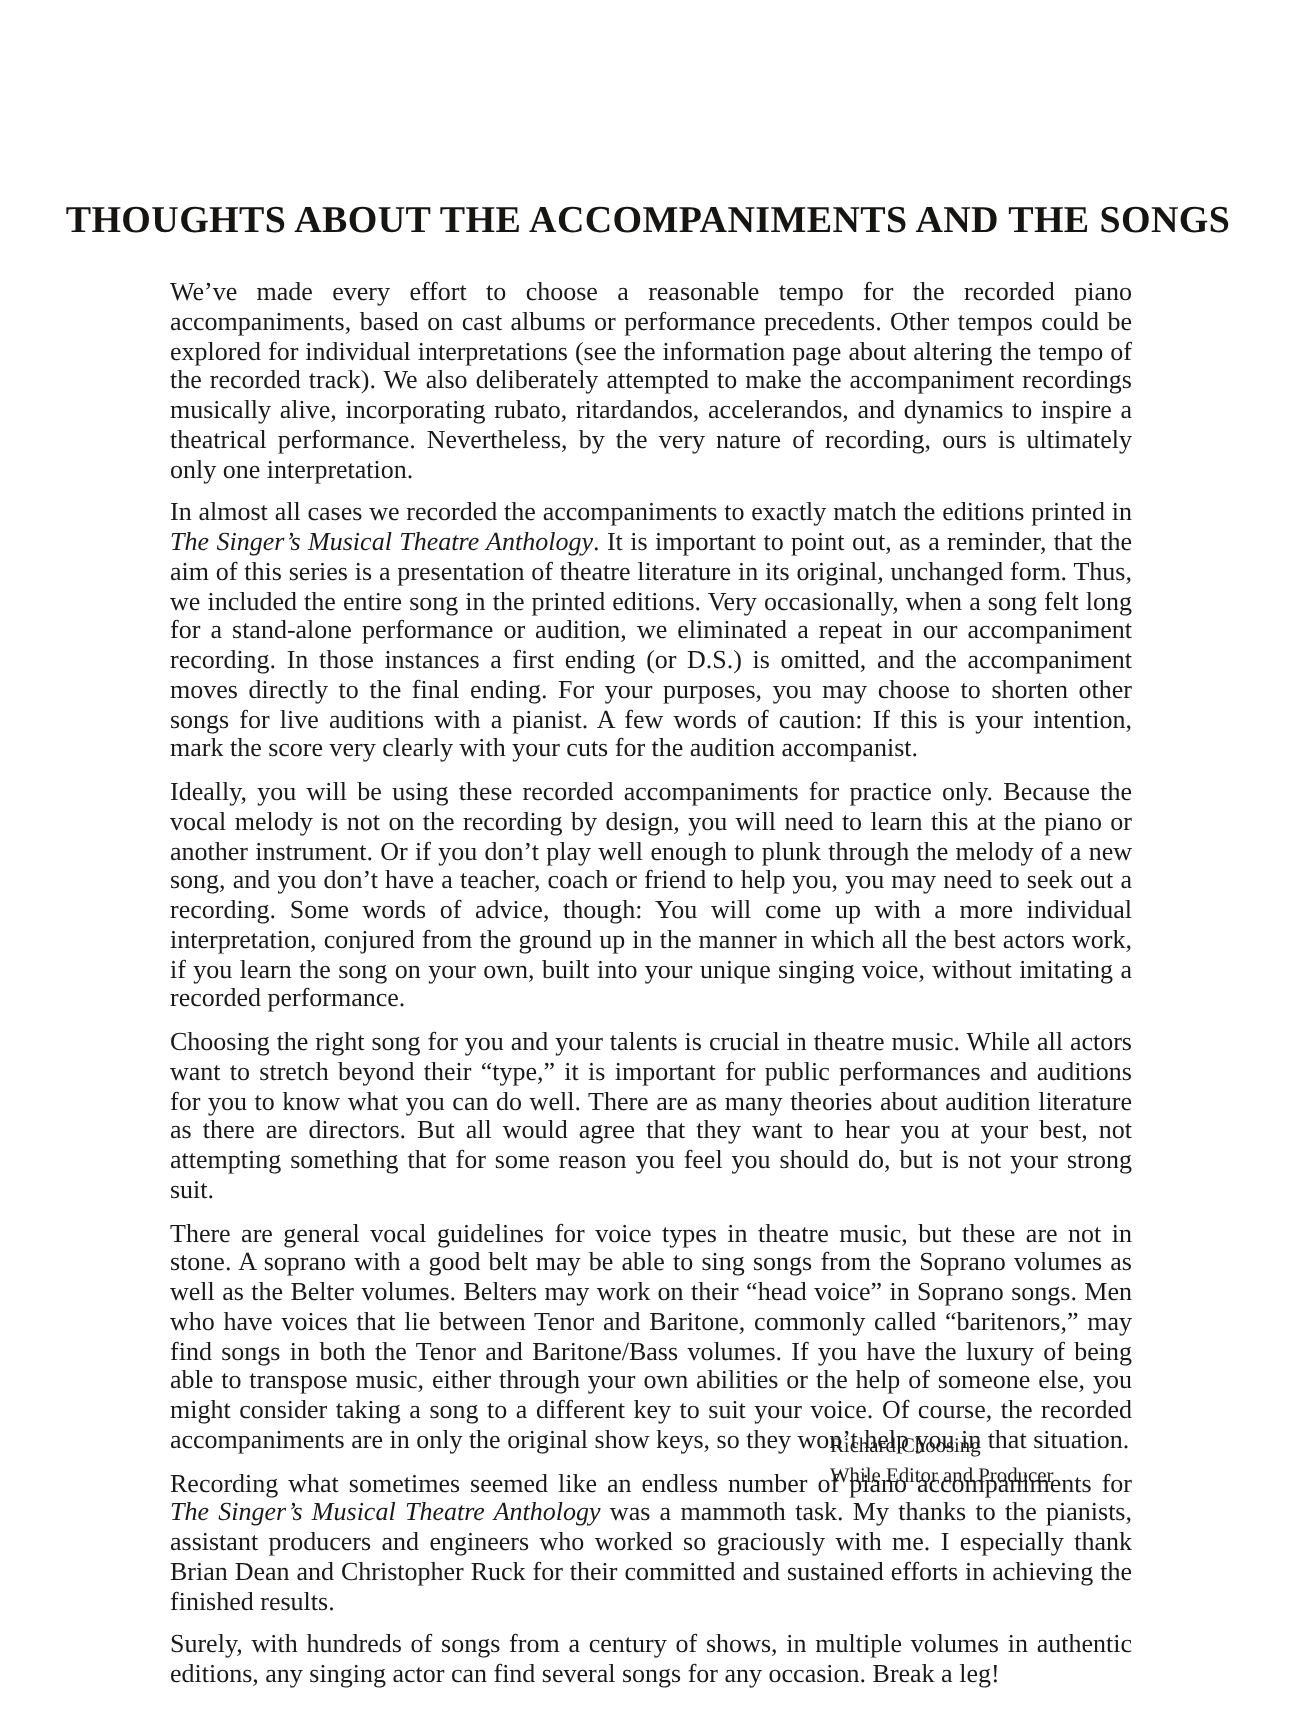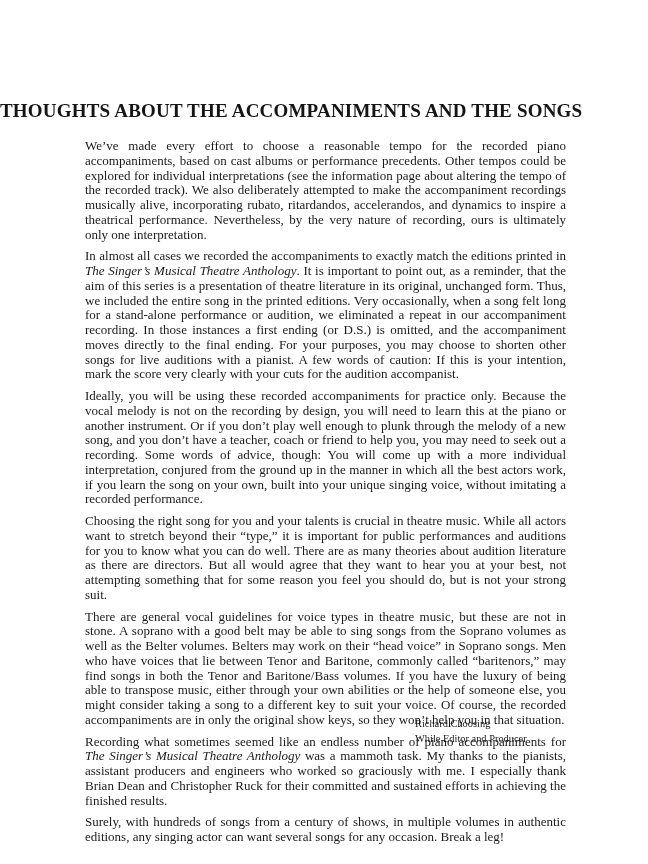--- a/index.html
+++ b/index.html
@@ -11,21 +11,21 @@
     color: #1c1a18;
     font-family: "Liberation Serif", serif;
     overflow: hidden;
   }
   .title {
     position: absolute;
     top: 100px;
     left: 0;
     width: 648px;
     margin: 0;
-    text-align: left;
+    text-align: center;
     font-size: 19px;
     font-weight: 700;
     letter-spacing: 0.2px;
     color: #171512;
   }
   .content {
     position: absolute;
     top: 139px;
     left: 85px;
     width: 481px;
@@ -49,19 +49,19 @@
 
 <div class="page">
   <h1 class="title">THOUGHTS ABOUT THE ACCOMPANIMENTS AND THE SONGS</h1>
   <div class="content" id="paragraphs">
       <p><span>We’ve made every effort to choose a reasonable tempo for the recorded piano accompaniments, based on cast albums or performance precedents. Other tempos could be explored for individual interpretations (see the information page about altering the tempo of the recorded track). We also deliberately attempted to make the accompaniment recordings musically alive, incorporating rubato, ritardandos, accelerandos, and dynamics to inspire a theatrical performance. Nevertheless, by the very nature of recording, ours is ultimately only one interpretation.</span></p>
       <p><span>In almost all cases we recorded the accompaniments to exactly match the editions printed in </span><em>The Singer’s Musical Theatre Anthology</em><span>. It is important to point out, as a reminder, that the aim of this series is a presentation of theatre literature in its original, unchanged form. Thus, we included the entire song in the printed editions. Very occasionally, when a song felt long for a stand-alone performance or audition, we eliminated a repeat in our accompaniment recording. In those instances a first ending (or D.S.) is omitted, and the accompaniment moves directly to the final ending. For your purposes, you may choose to shorten other songs for live auditions with a pianist. A few words of caution: If this is your intention, mark the score very clearly with your cuts for the audition accompanist.</span></p>
       <p><span>Ideally, you will be using these recorded accompaniments for practice only. Because the vocal melody is not on the recording by design, you will need to learn this at the piano or another instrument. Or if you don’t play well enough to plunk through the melody of a new song, and you don’t have a teacher, coach or friend to help you, you may need to seek out a recording. Some words of advice, though: You will come up with a more individual interpretation, conjured from the ground up in the manner in which all the best actors work, if you learn the song on your own, built into your unique singing voice, without imitating a recorded performance.</span></p>
       <p><span>Choosing the right song for you and your talents is crucial in theatre music. While all actors want to stretch beyond their “type,” it is important for public performances and auditions for you to know what you can do well. There are as many theories about audition literature as there are directors. But all would agree that they want to hear you at your best, not attempting something that for some reason you feel you should do, but is not your strong suit.</span></p>
       <p><span>There are general vocal guidelines for voice types in theatre music, but these are not in stone. A soprano with a good belt may be able to sing songs from the Soprano volumes as well as the Belter volumes. Belters may work on their “head voice” in Soprano songs. Men who have voices that lie between Tenor and Baritone, commonly called “baritenors,” may find songs in both the Tenor and Baritone/Bass volumes. If you have the luxury of being able to transpose music, either through your own abilities or the help of someone else, you might consider taking a song to a different key to suit your voice. Of course, the recorded accompaniments are in only the original show keys, so they won’t help you in that situation.</span></p>
       <p><span>Recording what sometimes seemed like an endless number of piano accompaniments for </span><em>The Singer’s Musical Theatre Anthology</em><span> was a mammoth task. My thanks to the pianists, assistant producers and engineers who worked so graciously with me. I especially thank Brian Dean and Christopher Ruck for their committed and sustained efforts in achieving the finished results.</span></p>
-      <p><span>Surely, with hundreds of songs from a century of shows, in multiple volumes in authentic editions, any singing actor can want several songs for any occasion. Break a leg!</span></p>
+      <p><span>Surely, with hundreds of songs from a century of shows, in multiple volumes in authentic editions, any singing actor can find several songs for any occasion. Break a leg!</span></p>
     </div>
   <div class="signature">
     <div>Richard Choosing</div>
     <div>While Editor and Producer</div>
   </div>
 </div>
 
 </body></html>

